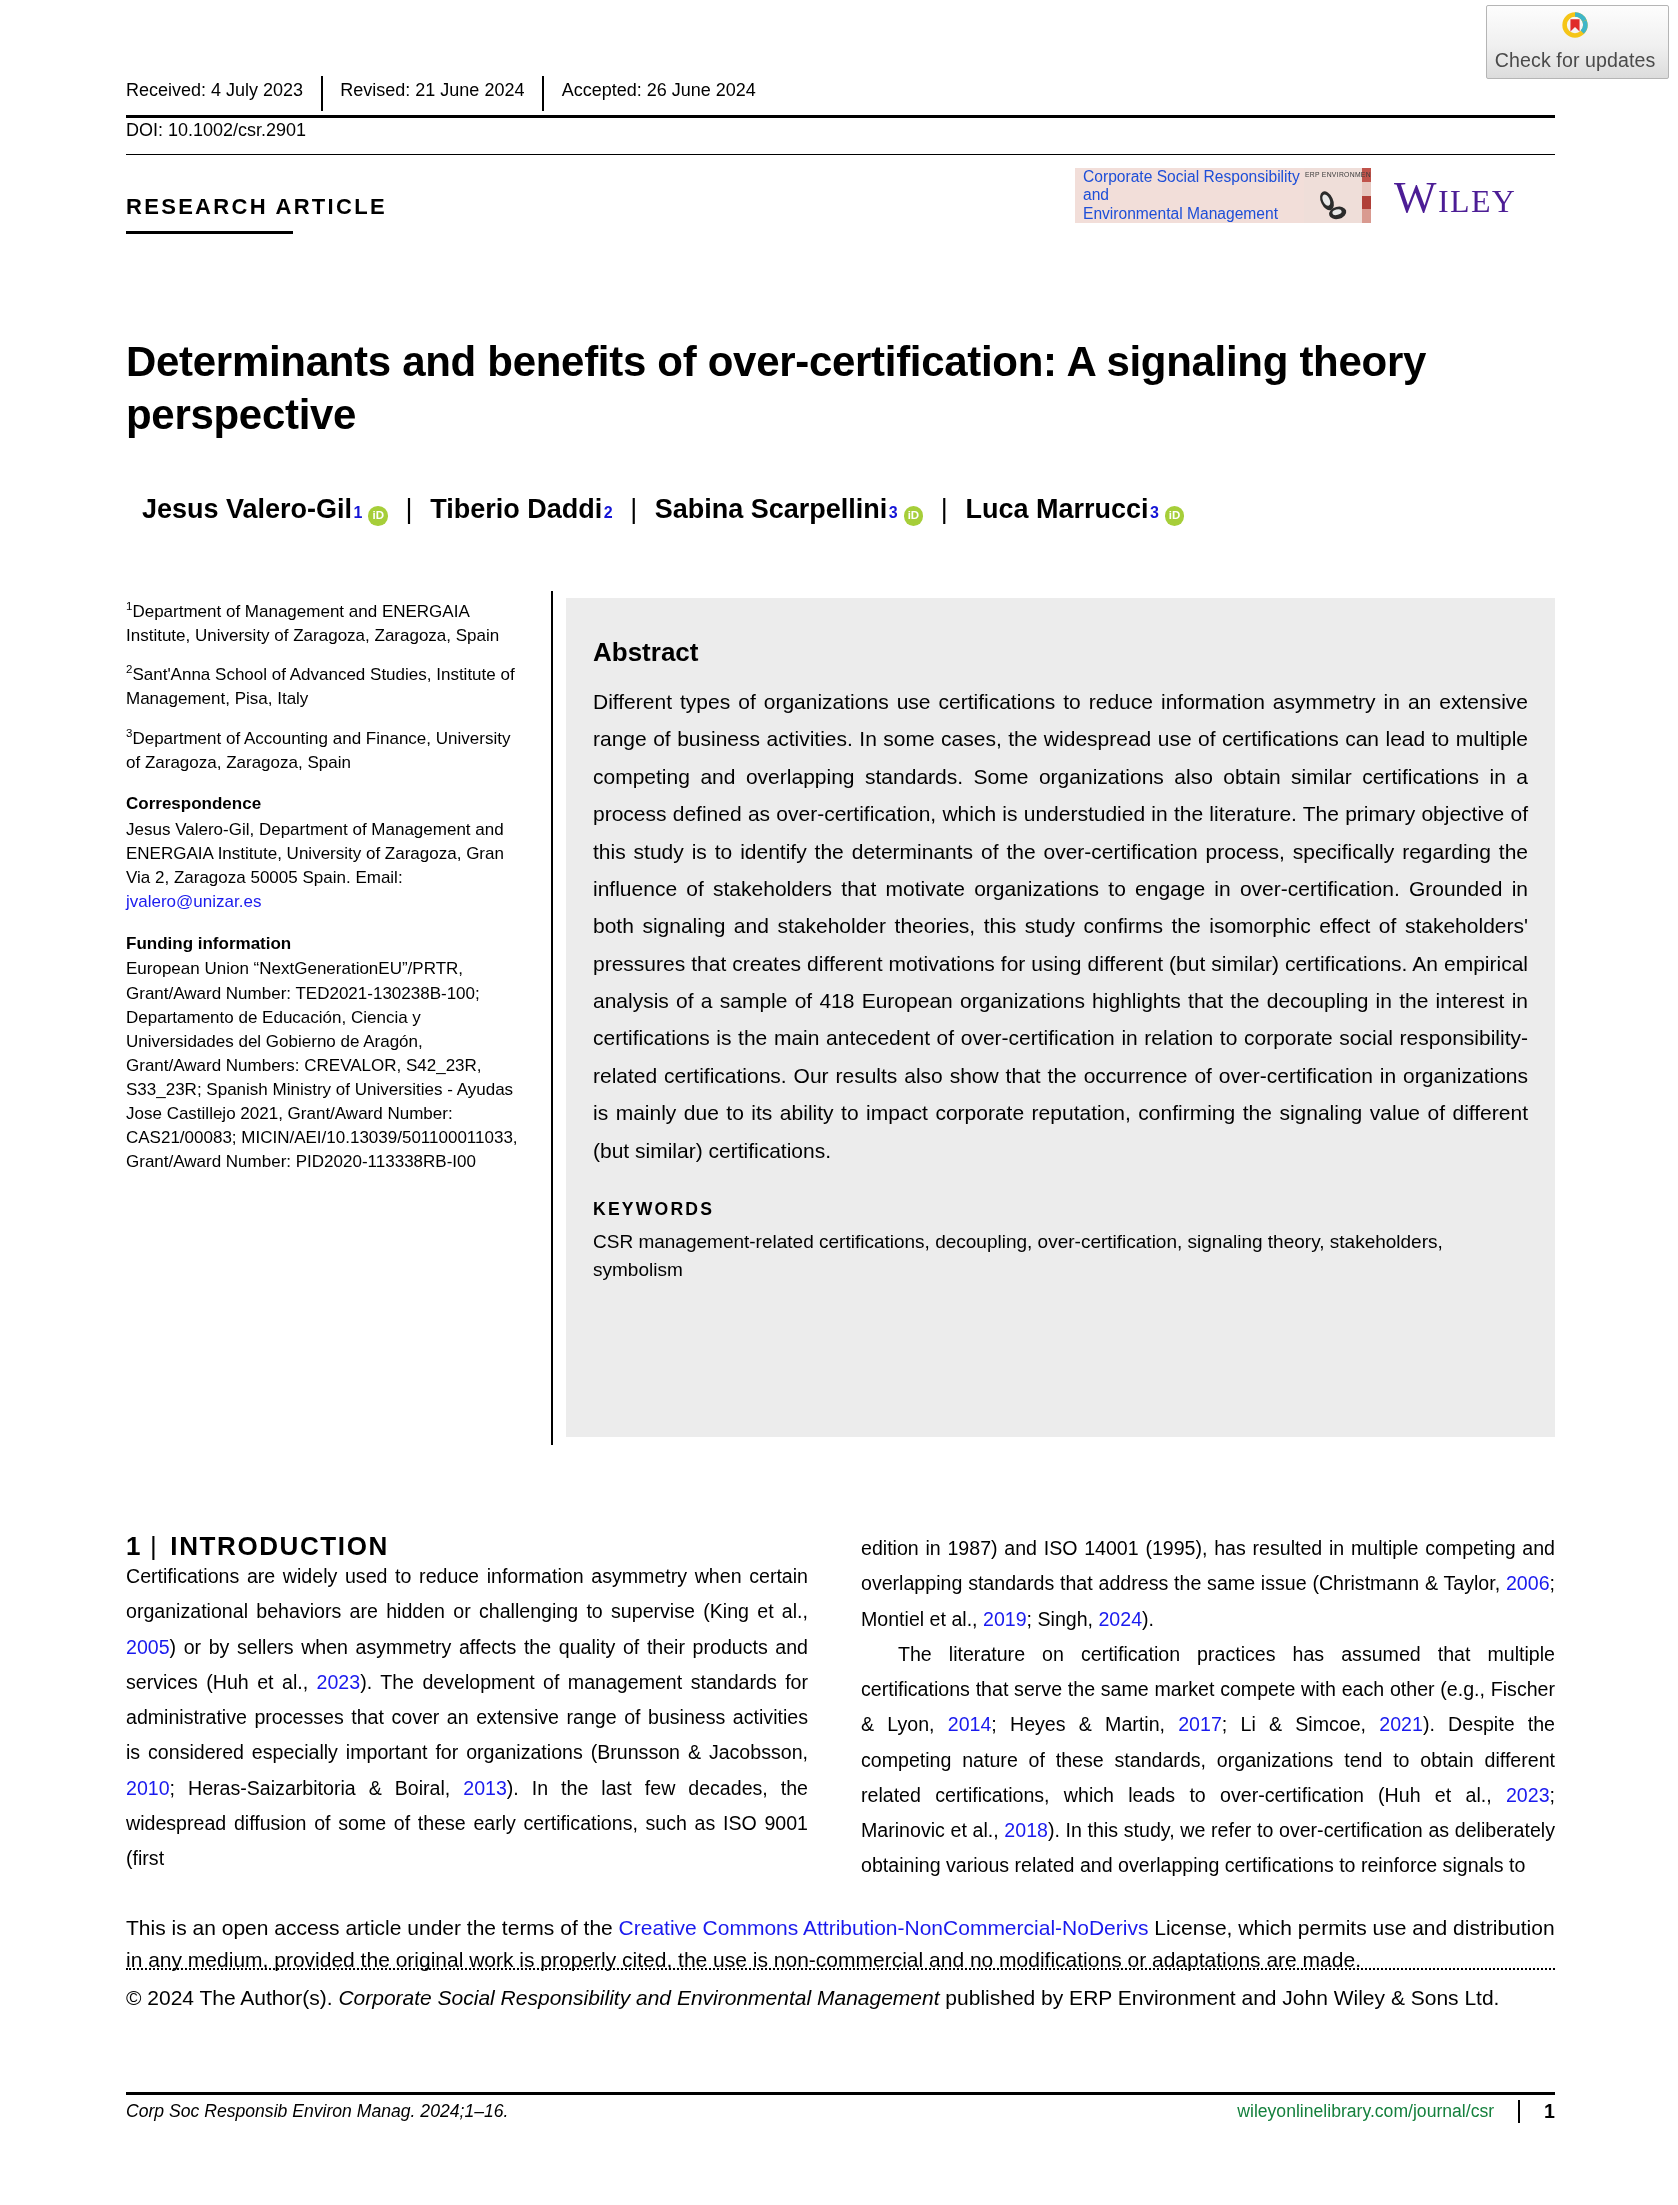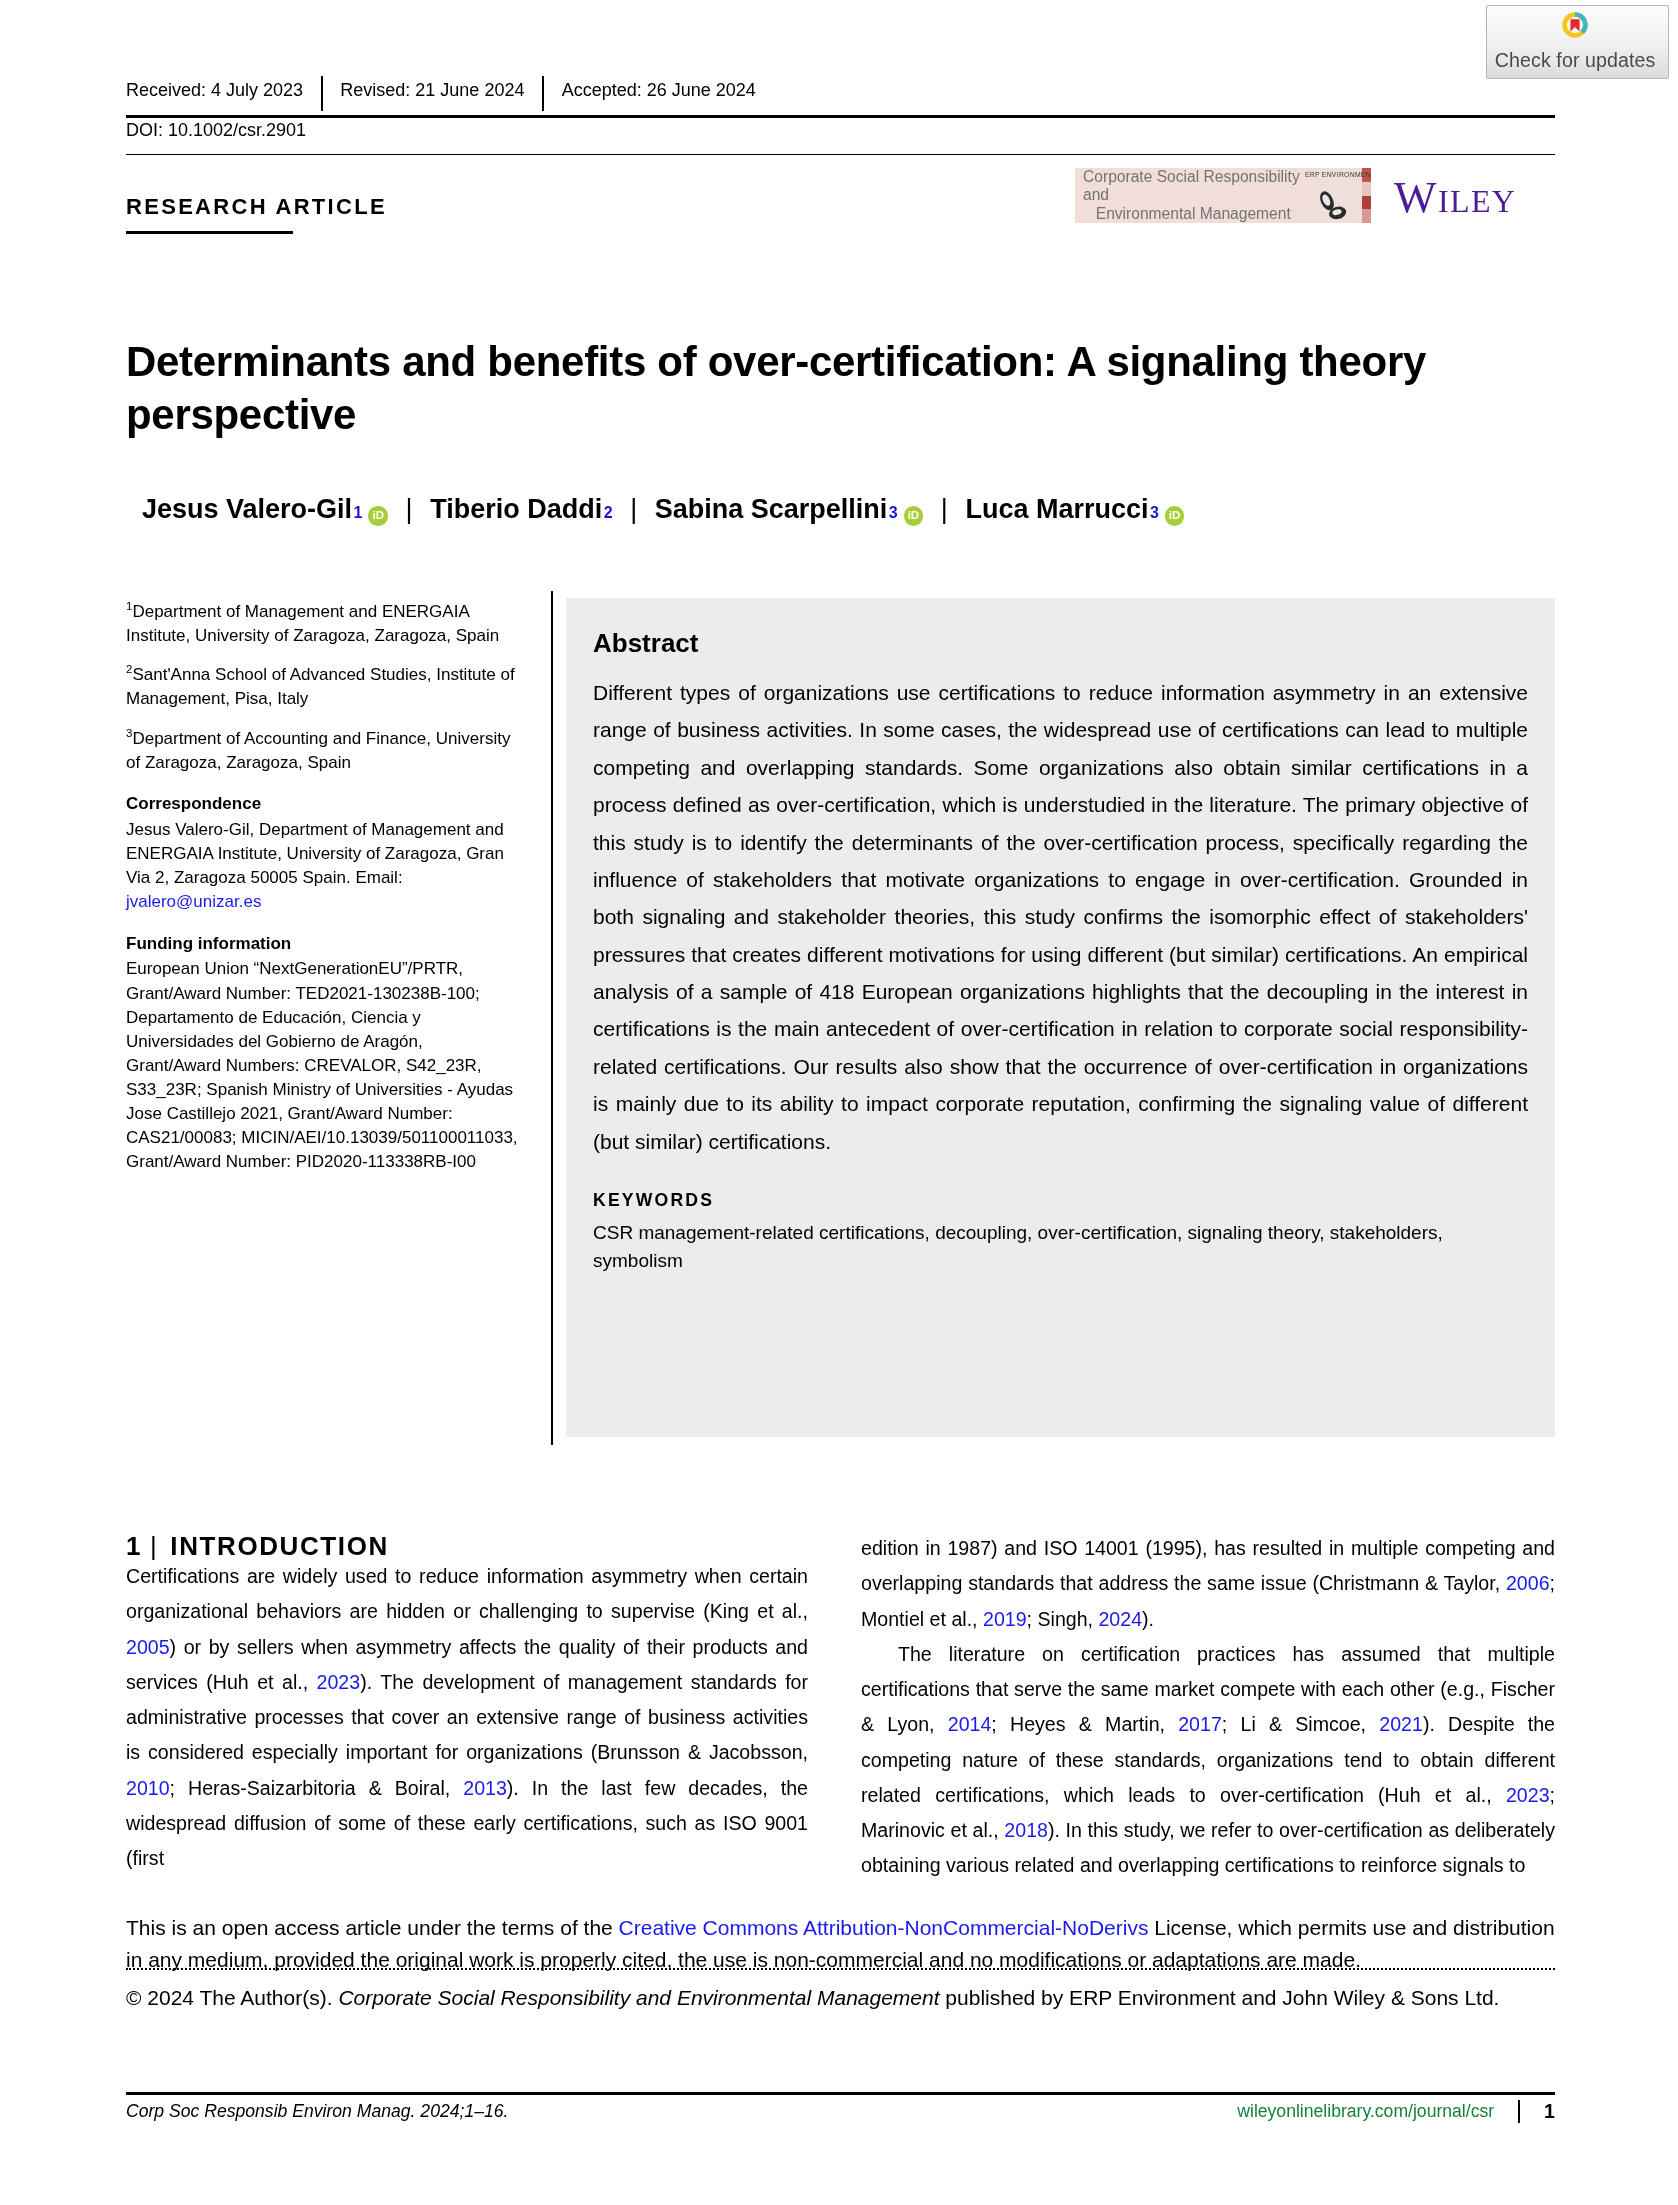--- a/index.html
+++ b/index.html
@@ -105,24 +105,23 @@
     display: flex;
     align-items: stretch;
     overflow: hidden;
   }
   .journal-logo-text {
     flex: 1;
     display: flex;
     flex-direction: column;
     justify-content: center;
     padding-left: 8px;
-    color: #737373;
+    color: #1d4ed8;
     font-size: 15.6px;
     line-height: 1.18;
-    align-items: center;
   }
   .journal-logo-mark {
     width: 58px;
     position: relative;
     background: #efded9;
   }
   .journal-logo-mark .erp {
     position: absolute;
     top: 2.7px;
     left: 1.4px;
@@ -230,21 +229,21 @@
   
   .abstract-box {
     position: absolute;
     left: 566px;
     top: 598px;
     width: 989px;
     height: 839px;
     background: #ececec;
   }
   .abstract-inner {
-    padding: 30px 27px 0 27px;
+    padding: 39px 27px 0 27px;
   }
   .abstract-title {
     font-size: 26px;
     font-weight: bold;
     margin-bottom: 15px;
   }
   .abstract-text {
     font-size: 21px;
     line-height: 1.78;
     text-align: justify;

